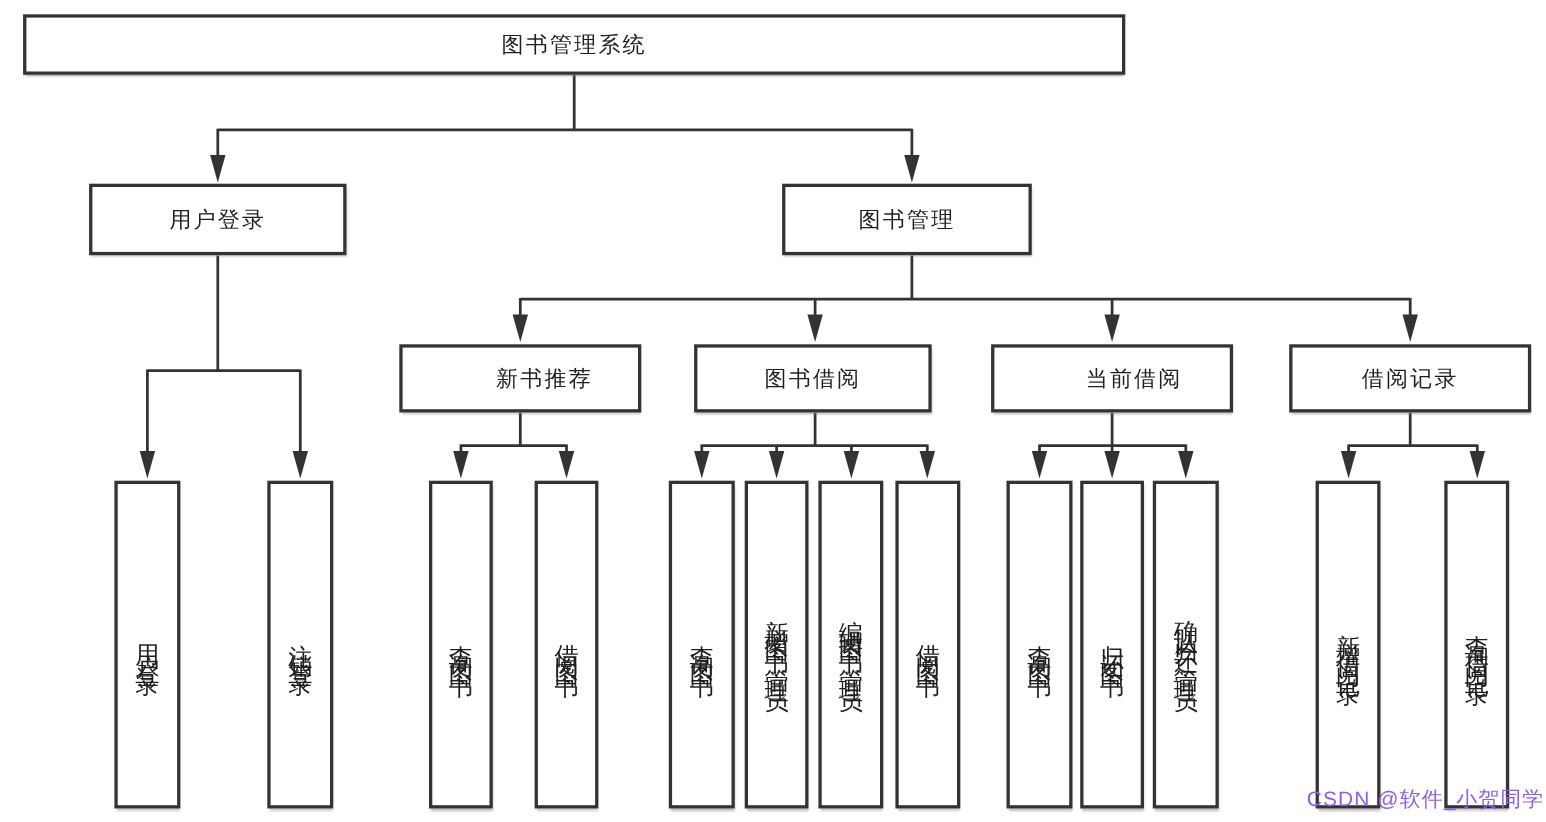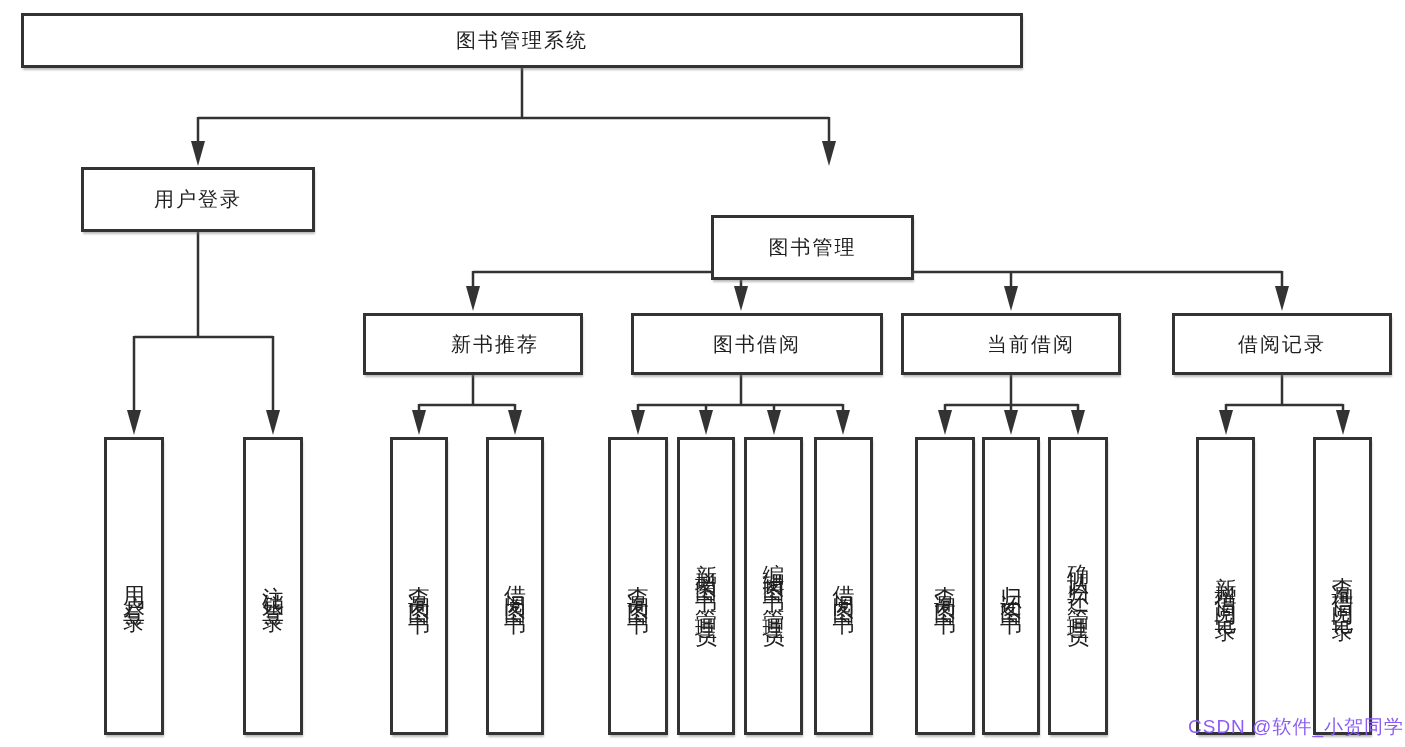--- a/index.html
+++ b/index.html
@@ -83,24 +83,24 @@
       <polygon points="1004,410 1018,410 1011,435"></polygon>
       <polygon points="1071,410 1085,410 1078,435"></polygon>
       <polygon points="1219,410 1233,410 1226,435"></polygon>
       <polygon points="1336,410 1350,410 1343,435"></polygon>
     </g>
   </svg>
 
   <div class="node h-node" style="left:21px; top:13px; width:1002px; height:55px;">图书管理系统</div>
 
   <div class="node h-node" style="left:81px; top:167px; width:234px; height:65px;">用户登录</div>
-  <div class="node h-node" style="left:711px; top:167px; width:203px; height:65px;margin-top:48px;">图书管理</div>
+  <div class="node h-node" style="left:711px; top:167px; width:227px; height:65px;">图书管理</div>
 
   <div class="node h-node" style="left:363px; top:313px; width:220px; height:62px;padding-left:44px;">新书推荐</div>
-  <div class="node h-node" style="left:631px; top:313px; width:252px; height:62px;">图书借阅</div>
+  <div class="node h-node" style="left:631px; top:313px; width:216px; height:62px;">图书借阅</div>
   <div class="node h-node" style="left:901px; top:313px; width:220px; height:62px;padding-left:40px;">当前借阅</div>
   <div class="node h-node" style="left:1172px; top:313px; width:220px; height:62px;">借阅记录</div>
 
   <div class="node v-node" style="left:104px; width:60px;">用户登录</div>
   <div class="node v-node" style="left:243px; width:60px;">注销登录</div>
 
   <div class="node v-node" style="left:390px; width:58px;">查询图书</div>
   <div class="node v-node" style="left:486px; width:58px;">借阅图书</div>
 
   <div class="node v-node" style="left:608px; width:60px;">查询图书</div>

